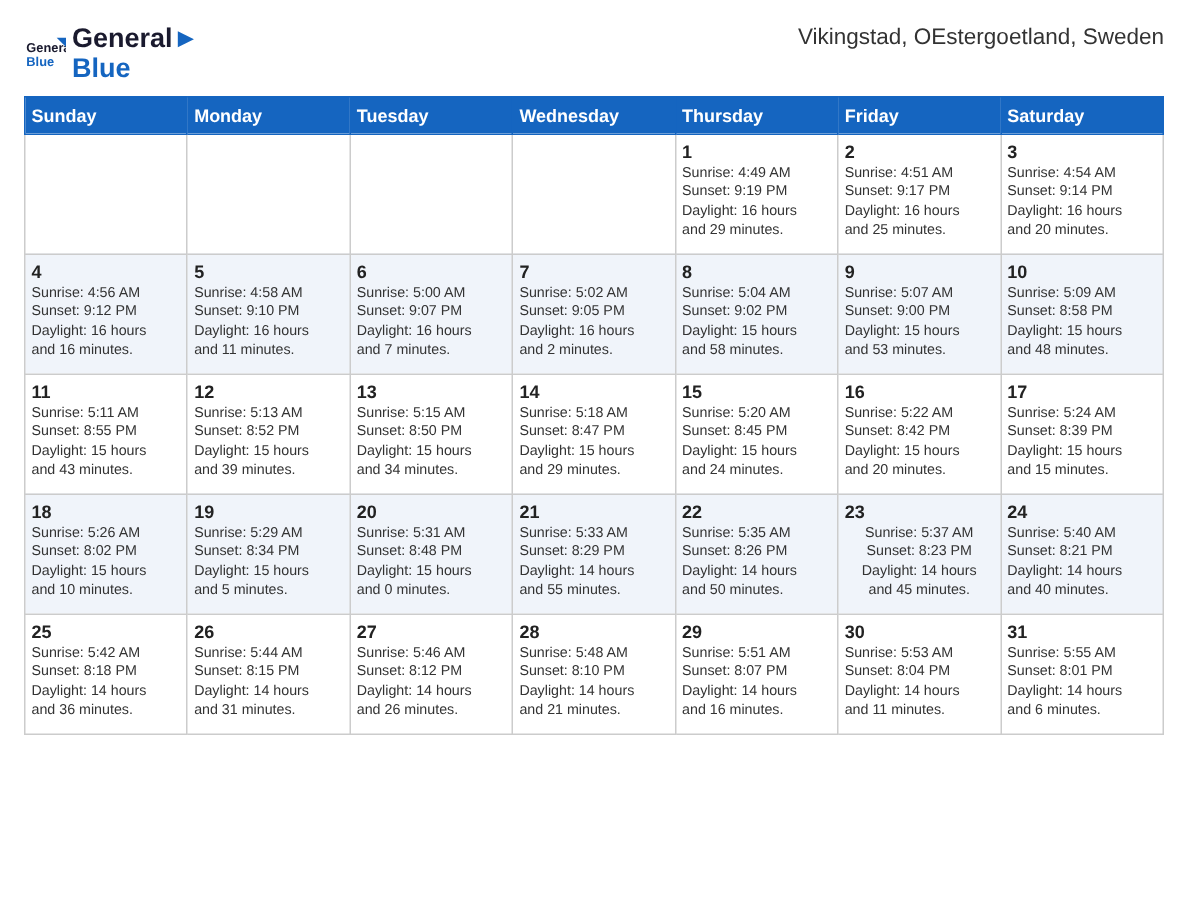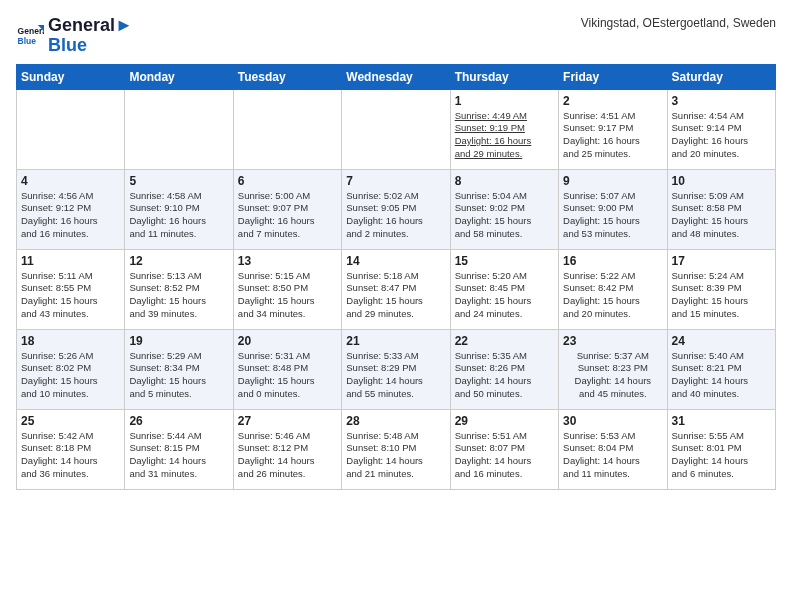--- a/index.html
+++ b/index.html
@@ -36,21 +36,21 @@
     }
     .title-area {
       text-align: right;
     }
     .month-title {
       font-size: 36px;
       font-weight: bold;
       color: #222;
     }
     .subtitle {
-      font-size: 12px;
+      font-size: 15px;
       color: #333;
     }
     table {
       width: 100%;
       border-collapse: collapse;
       font-size: 10.5px;
     }
     thead th {
       background: #1565c0;
       color: #fff;
@@ -125,21 +125,21 @@
       </tr>
   </thead>
   <tbody id="calendar-body">
   <tr>
         <td class="empty-cell"></td>
         <td class="empty-cell"></td>
         <td class="empty-cell"></td>
         <td class="empty-cell"></td>
         <td>
           <span class="day-number">1</span>
-          <div class="day-content" style="white-space: pre-line; text-decoration: underline;">Sunrise: 4:49 AM
+          <div class="day-content" style="white-space: pre-line;">Sunrise: 4:49 AM
 Sunset: 9:19 PM
 Daylight: 16 hours
 and 29 minutes.</div>
         </td>
         <td>
           <span class="day-number">2</span>
           <div class="day-content" style="white-space: pre-line;">Sunrise: 4:51 AM
 Sunset: 9:17 PM
 Daylight: 16 hours
 and 25 minutes.</div>

